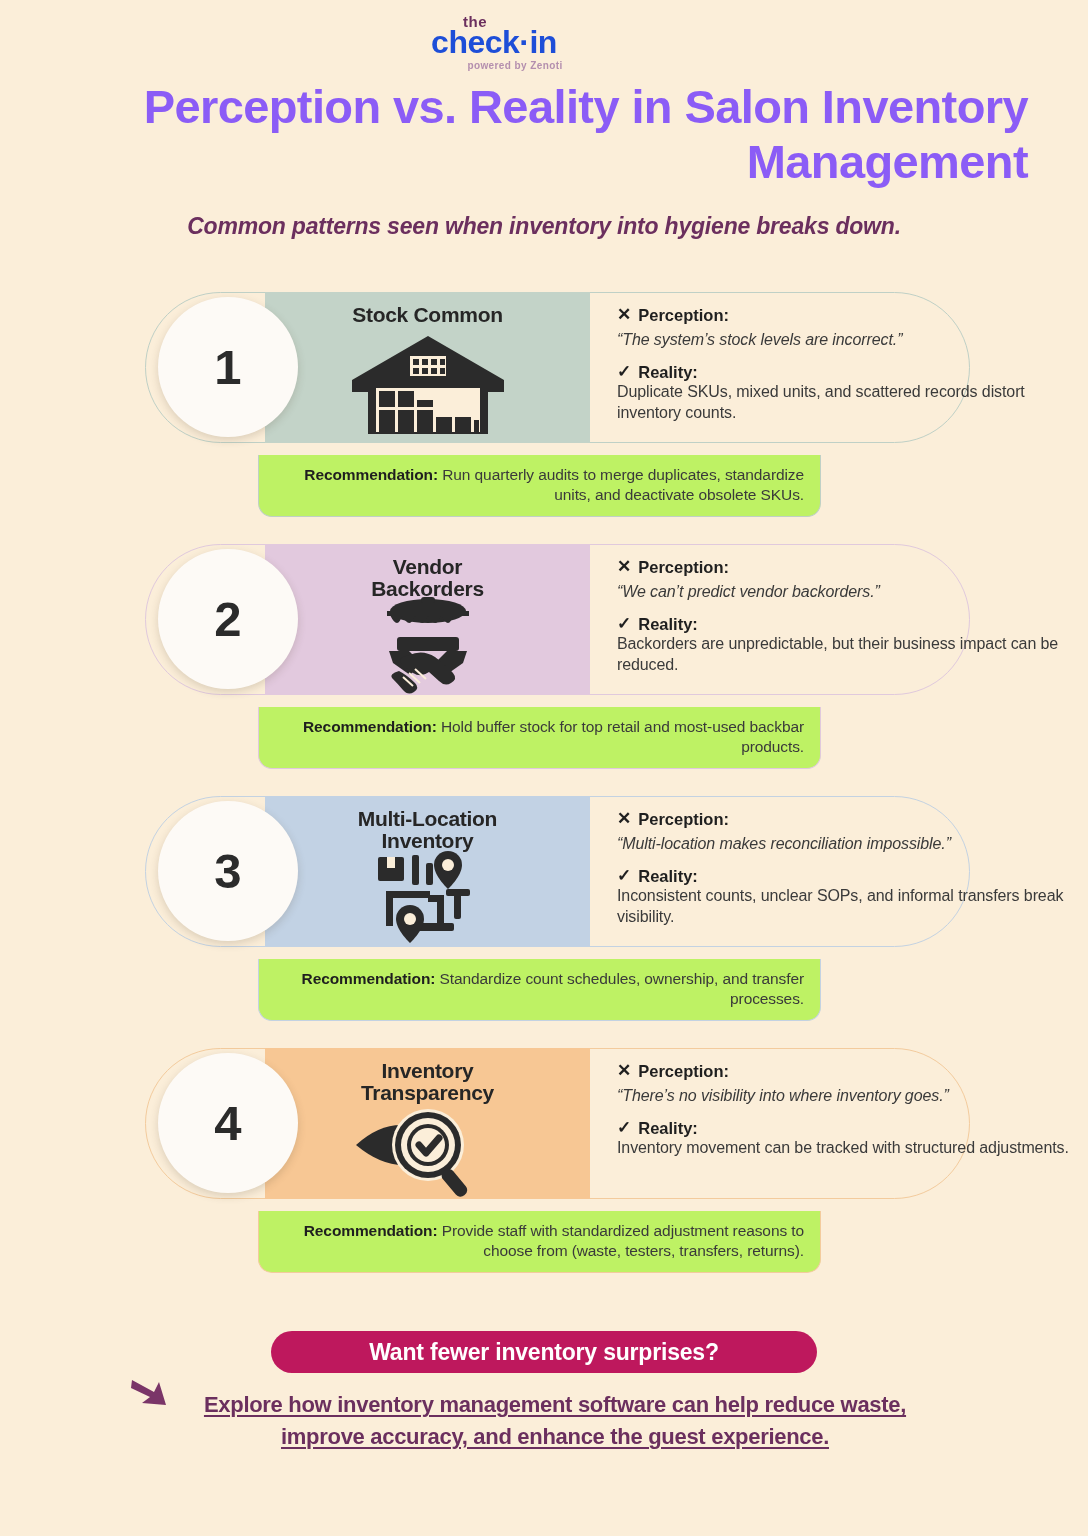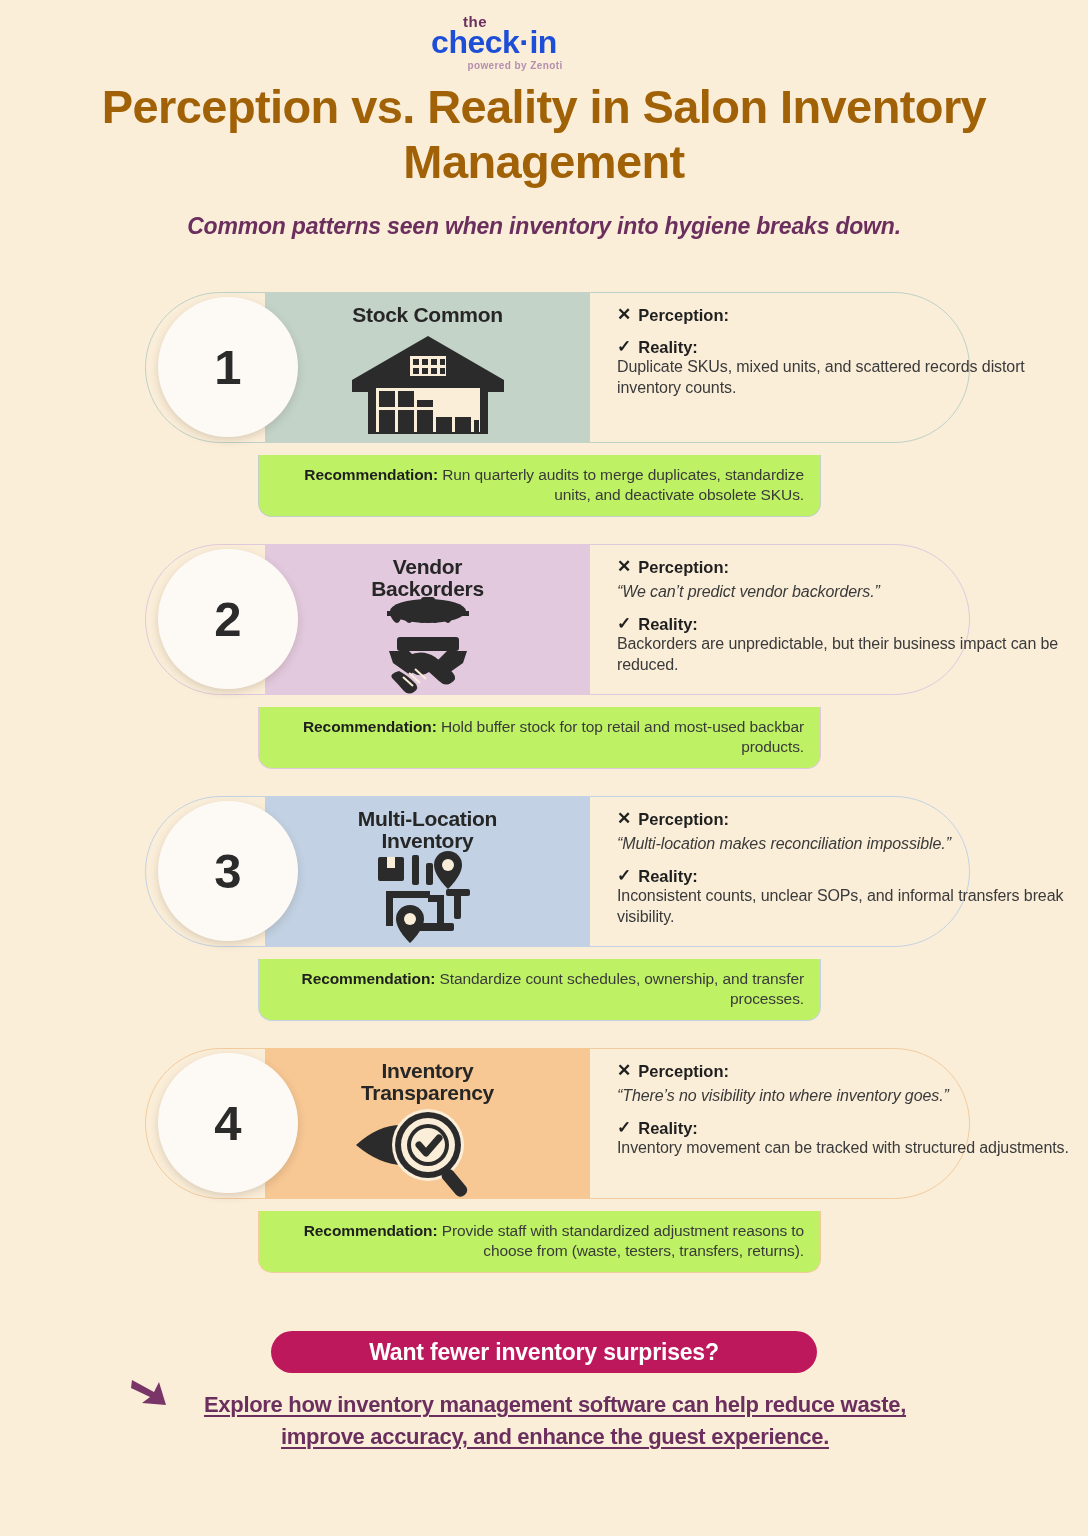--- a/index.html
+++ b/index.html
@@ -23,23 +23,23 @@
     letter-spacing:-.5px;line-height:1.02;margin-top:-3px;
   }
   .logo-sub{
     font-size:10px;font-weight:700;color:#b48fae;
     letter-spacing:.4px;margin-top:1px;margin-left:42px;
   }
 
   
   .title{
     position:absolute;top:80px;left:60px;width:968px;
-    text-align:center;
+    text-align:right;
     font-size:47px;font-weight:800;line-height:1.17;
-    color:#a16207;letter-spacing:-.6px;
+    color:#8b5cf6;letter-spacing:-.6px;
   }
   .subtitle{
     position:absolute;top:213px;left:60px;width:968px;
     text-align:center;
     font-size:23px;font-weight:700;font-style:italic;
     color:#6b2f5e;letter-spacing:-.2px;
   }
 
   
   .card{position:absolute;left:0;width:1088px;}
@@ -178,20 +178,21 @@
               <rect x="104" y="86" width="3" height="12"></rect>
         <rect x="123" y="86" width="3" height="12"></rect>
       </g>
     </svg>
       </div>
       <div class="txt">
         <div class="row-head">
           <span class="mark">✕</span>
           <span>Perception:</span>
         </div>
+        <div class="quote">“The system’s stock levels are incorrect.”</div>
         <div class="row-head reality-head">
           <span class="mark">✓</span>
           <span>Reality:</span>
         </div>
         <div class="reality-body">Duplicate SKUs, mixed units, and scattered records distort inventory counts.</div>
       </div>
     </div>
     <div class="rec" style="top:455px;border-color:#bfd0c6">
       <b>Recommendation:</b>
       <span> Run quarterly audits to merge duplicates, standardize units, and deactivate obsolete SKUs.</span>

